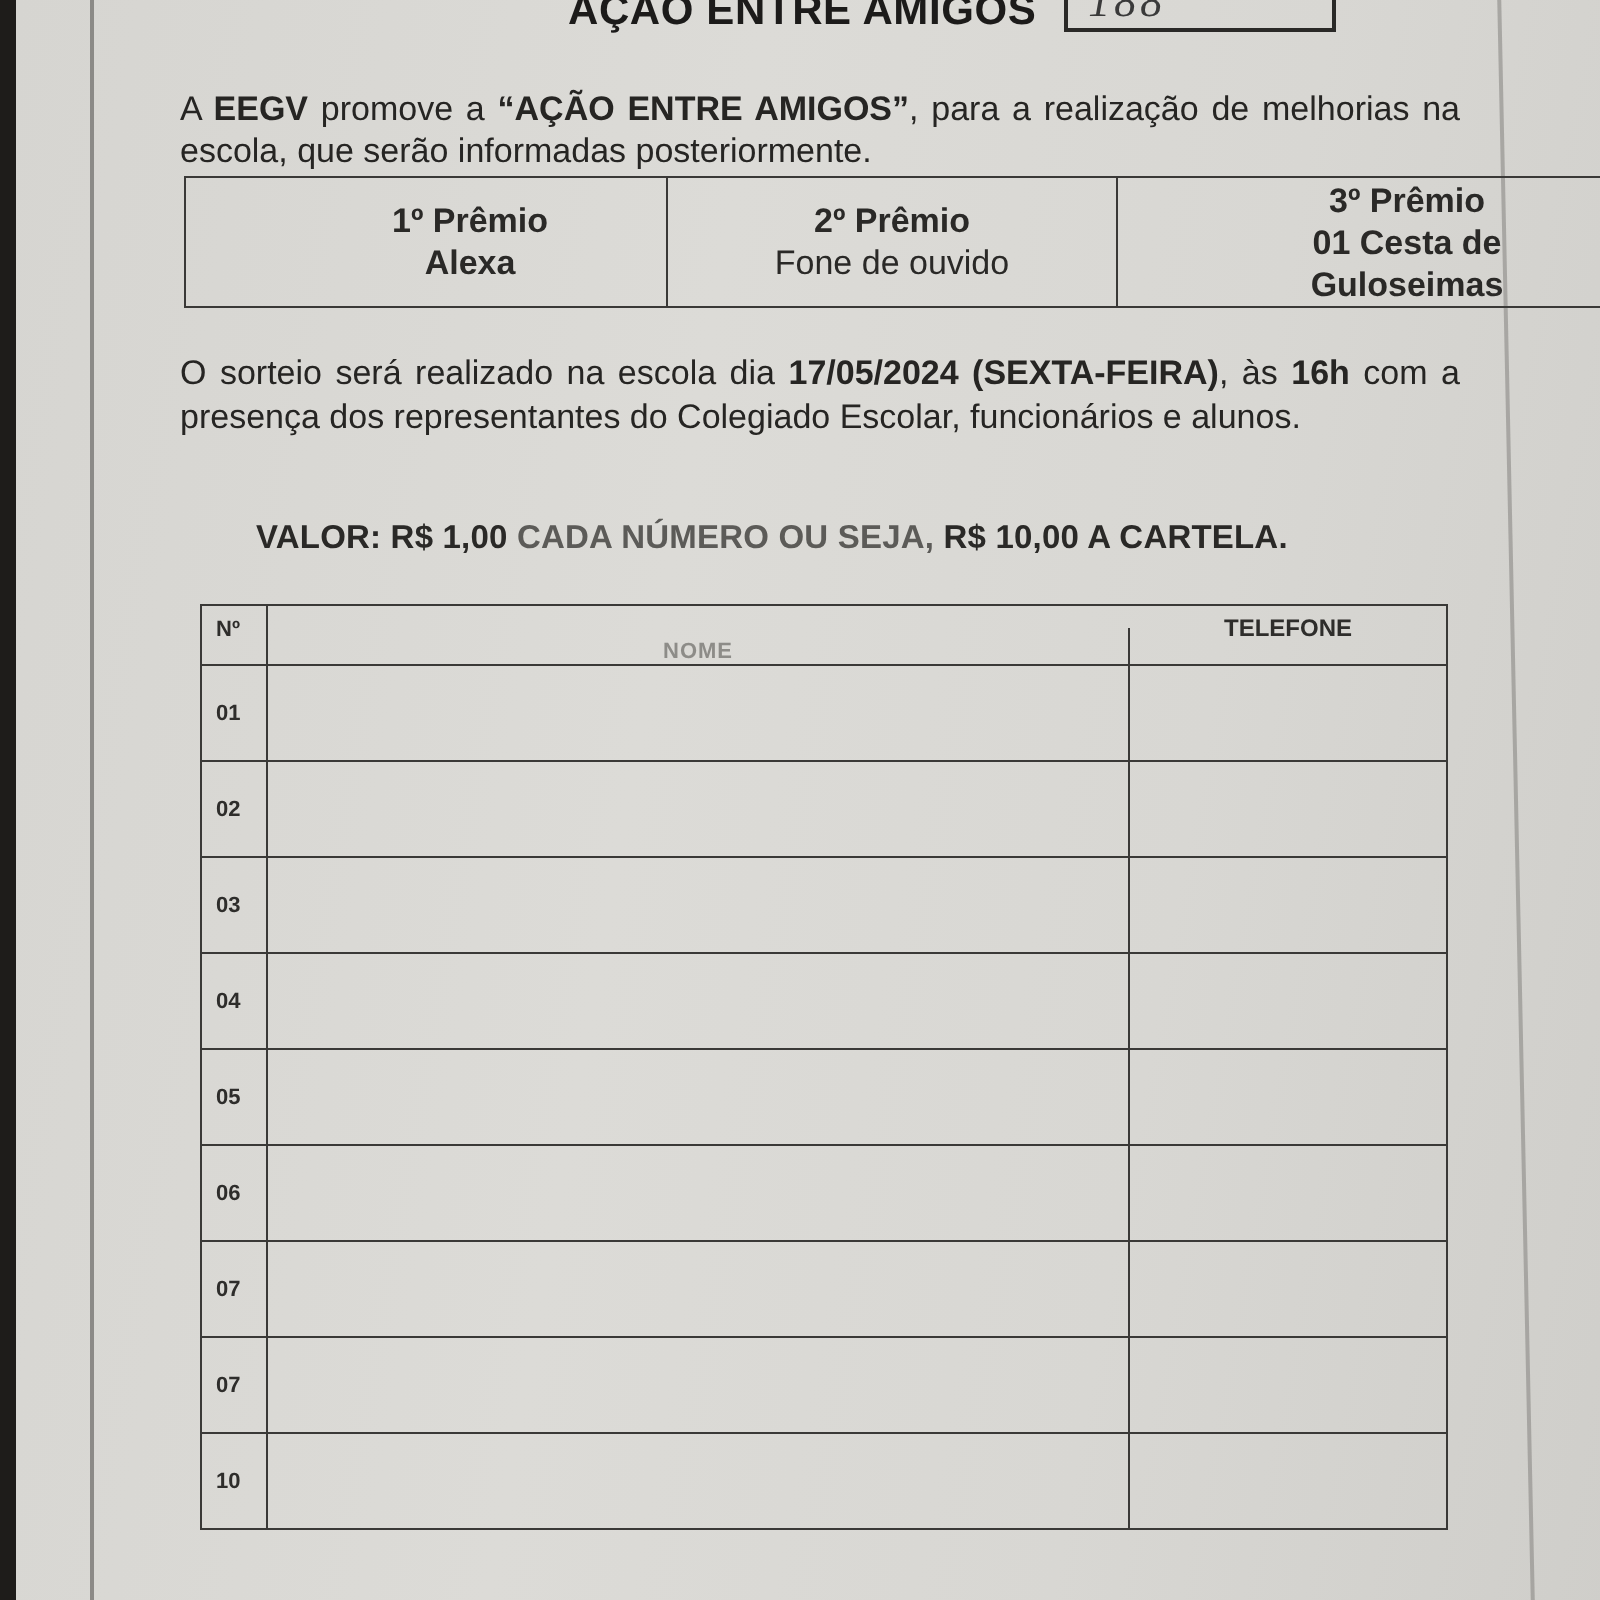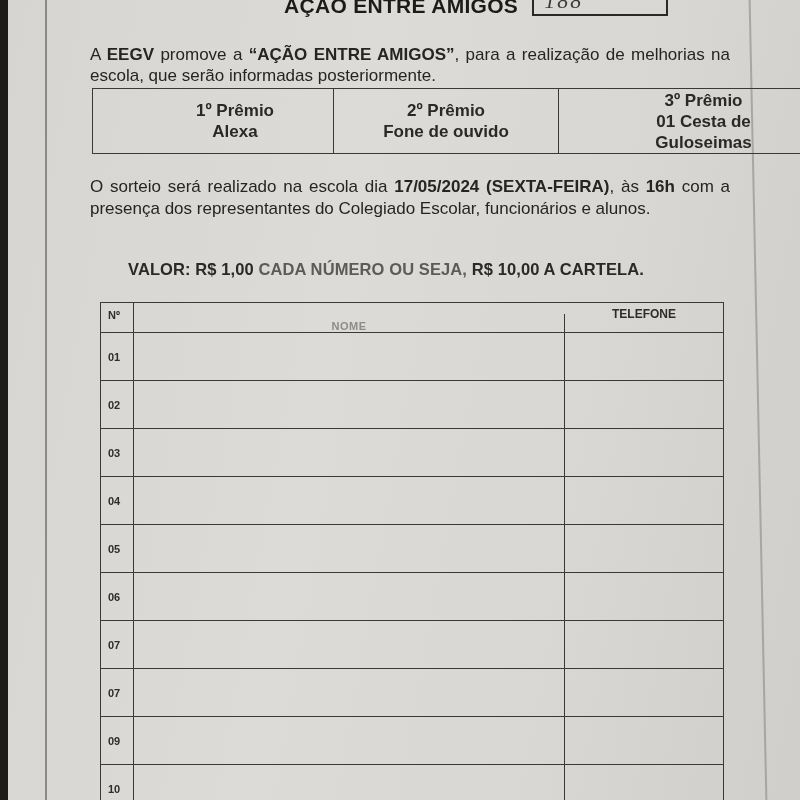--- a/index.html
+++ b/index.html
@@ -47,21 +47,21 @@
     display: flex; flex-direction: column; justify-content: center; align-items: center;
     font-weight: bold; font-size: 17px; color: #2a2927; line-height: 21px; text-align: center;
     border-right: 1.5px solid #3a3937;
   }
   .prize:last-child { border-right: none; }
   .prize.p1 { width: 196px; }
   .prize.p2 { width: 224px; }
   .prize.p3 { flex: 1; }
   .prize.p2 .line2, .prize.p2 .line1 { font-weight: normal; }
   .prize.p2 .line1 { font-weight: bold; }
-  .prize.p2 .line2 { font-weight: bold; }
+  .prize.p2 .line2 { font-weight: normal; }
   .draw {
     position: absolute; top: 176px; left: 82px; width: 640px;
     font-size: 17px; color: #262523; line-height: 22px; text-align: justify;
   }
   .value-line {
     position: absolute; top: 260px; left: 120px; width: 600px;
     font-weight: bold; font-size: 16.5px; color: #2a2927; letter-spacing: 0.1px;
   }
   .value-line .faded { color: #5c5b58; }
   .grid {
@@ -205,29 +205,20 @@
     <div class="grid-row entry">
       <div class="cell-num">07</div>
       <div class="cell-name">
           <span class="write-area"></span>
         </div>
       <div class="cell-phone">
           <span class="write-area"></span>
         </div>
     </div>
     <div class="grid-row entry">
-      <div class="cell-num">09</div>
-      <div class="cell-name">
-          <span class="write-area"></span>
-        </div>
-      <div class="cell-phone">
-          <span class="write-area"></span>
-        </div>
-    </div>
-    <div class="grid-row entry">
       <div class="cell-num">10</div>
       <div class="cell-name">
           <span class="write-area"></span>
         </div>
       <div class="cell-phone">
           <span class="write-area"></span>
         </div>
     </div>
   </div>
 </div>

